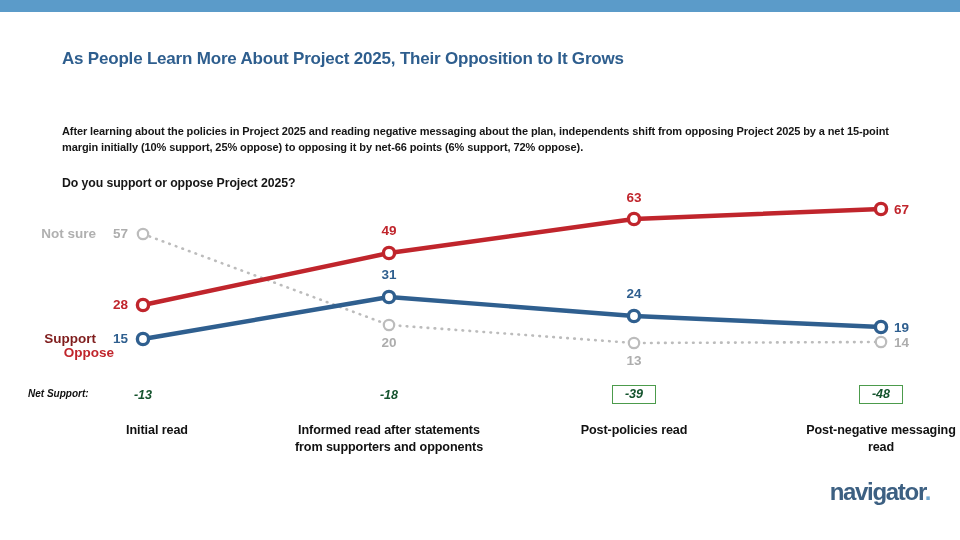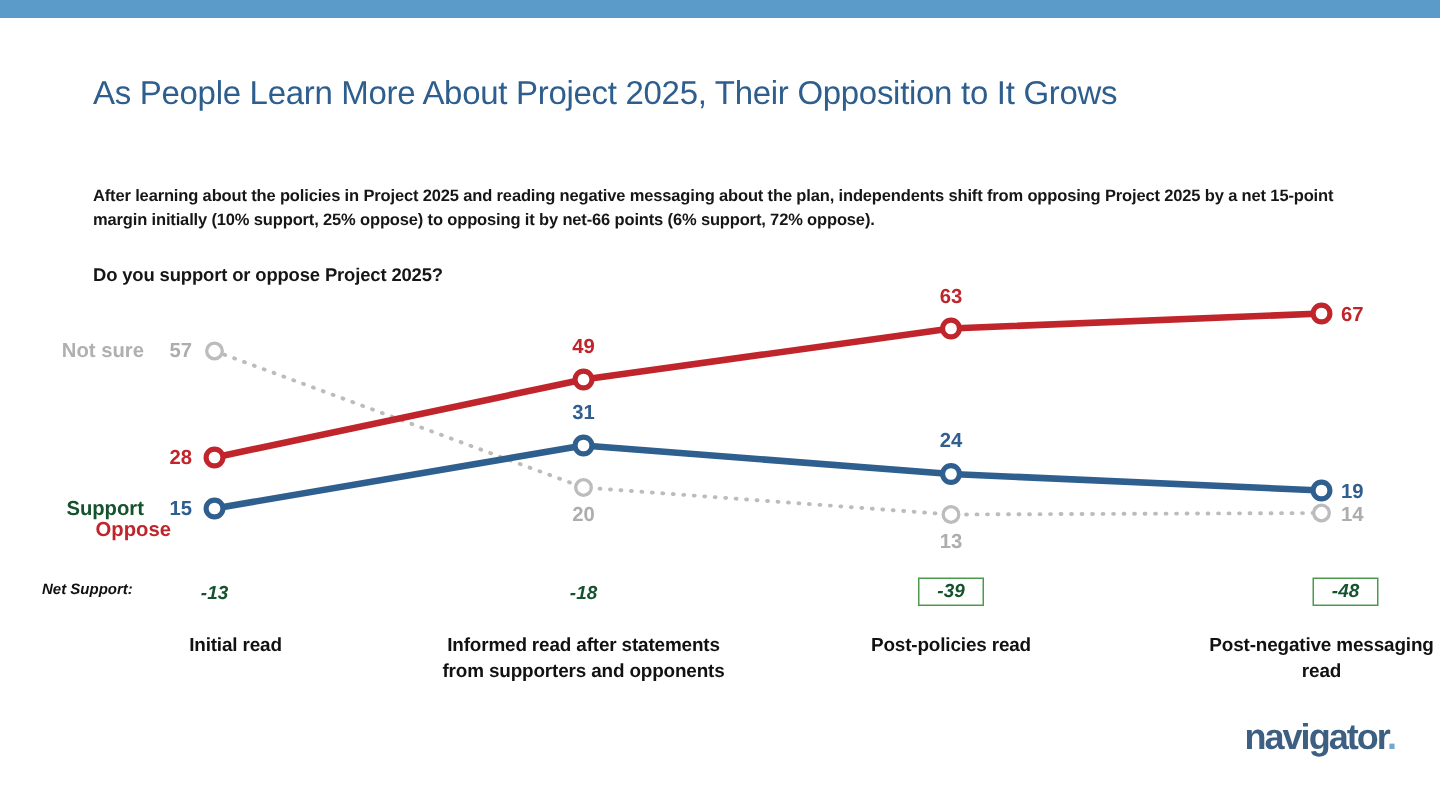--- a/index.html
+++ b/index.html
@@ -10,21 +10,21 @@
     position:relative;
     overflow:hidden;
     color:#1a1a1a;
   }
   #topbar {
     position:absolute; top:0; left:0; width:960px; height:12px;
     background:#5b9bc9;
   }
   #title {
     position:absolute; left:62px; top:48px; width:860px;
-    font-size:22px; font-weight:normal; line-height:1.28;
+    font-size:17px; font-weight:bold; line-height:1.28;
     color:#2e5e8e; letter-spacing:-0.2px;
   }
   #subtitle {
     position:absolute; left:62px; top:124px; width:850px;
     font-size:11px; font-weight:bold; line-height:1.42;
     color:#161616; letter-spacing:-0.1px;
   }
   #question {
     position:absolute; left:62px; top:176px;
     font-size:12.3px; font-weight:bold; color:#161616;
@@ -34,21 +34,21 @@
   
   #chart { position:absolute; left:0; top:190px; width:960px; height:180px; }
   #chart svg { display:block; }
 
   .series-label {
     position:absolute; font-size:13.5px; font-weight:bold;
     text-align:right; white-space:nowrap;
   }
   .lbl-notsure { color:#b0b0b0; font-weight:bold; }
   .lbl-oppose  { color:#c0252c; }
-  .lbl-support { color:#14532d; }
+  .lbl-support { color:#7f1d1d; }
 
   .val {
     position:absolute; font-size:13.5px; font-weight:bold;
     white-space:nowrap; text-align:center;
   }
   .val-red  { color:#c0252c; }
   .val-blue { color:#2f5f8f; }
   .val-gray { color:#adadad; }
   .val-left-red  { color:#c0252c; }
   .val-left-blue { color:#2f5f8f; }
@@ -141,21 +141,21 @@
   <div class="val val-red" style="left:894px; top:12px; width:40px; text-align:left;">67</div>
   <div class="val val-blue" style="left:894px; top:130px; width:40px; text-align:left;">19</div>
   <div class="val val-gray" style="left:894px; top:145px; width:40px; text-align:left;">14</div>
 </div>
 
 <div id="netsupport-label">Net Support:</div>
 
 <div class="net-val" style="left:118px; width:50px;">-13</div>
 <div class="net-val" style="left:364px; width:50px;">-18</div>
 <div class="net-val net-boxed" style="left:612px; width:44px;">-39</div>
-<div class="net-val net-boxed" style="left:859px; width:44px;margin-left:16px;">-48</div>
+<div class="net-val net-boxed" style="left:859px; width:44px;">-48</div>
 
 <div class="cat-label" style="left:77px; width:160px;">Initial read</div>
 <div class="cat-label" style="left:289px; width:200px;">Informed read after statements from supporters and opponents</div>
 <div class="cat-label" style="left:559px; width:150px;">Post-policies read</div>
 <div class="cat-label" style="left:806px; width:150px;">Post-negative messaging read</div>
 
 <div id="footnote">
 </div>
 <div id="logo"><span>navigator</span><span class="dot">.</span></div>
 

